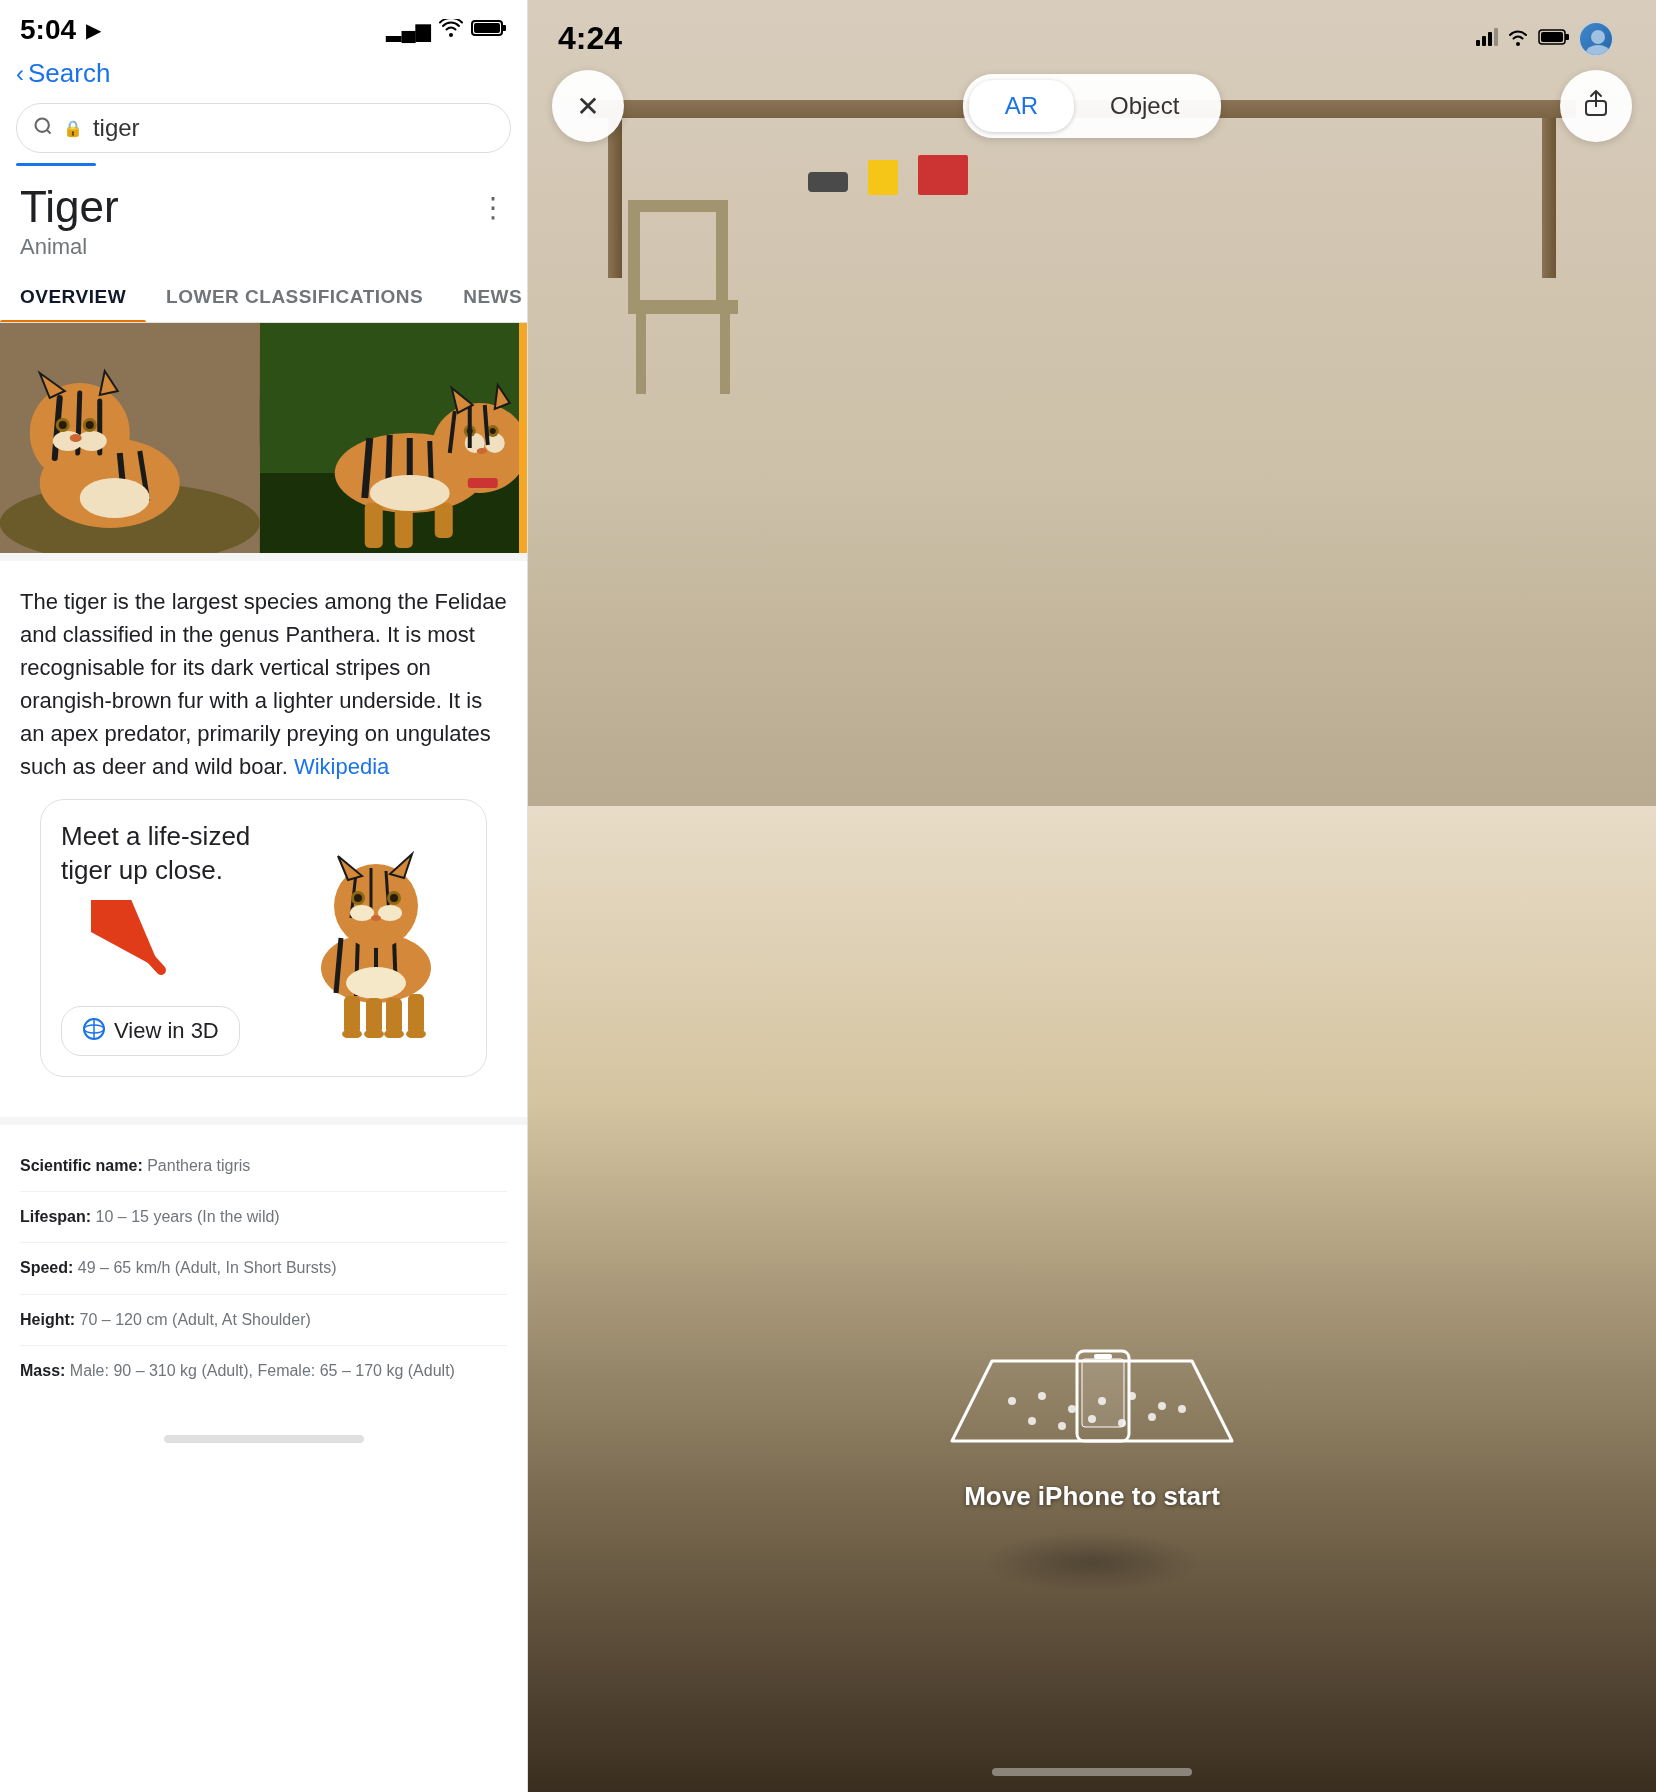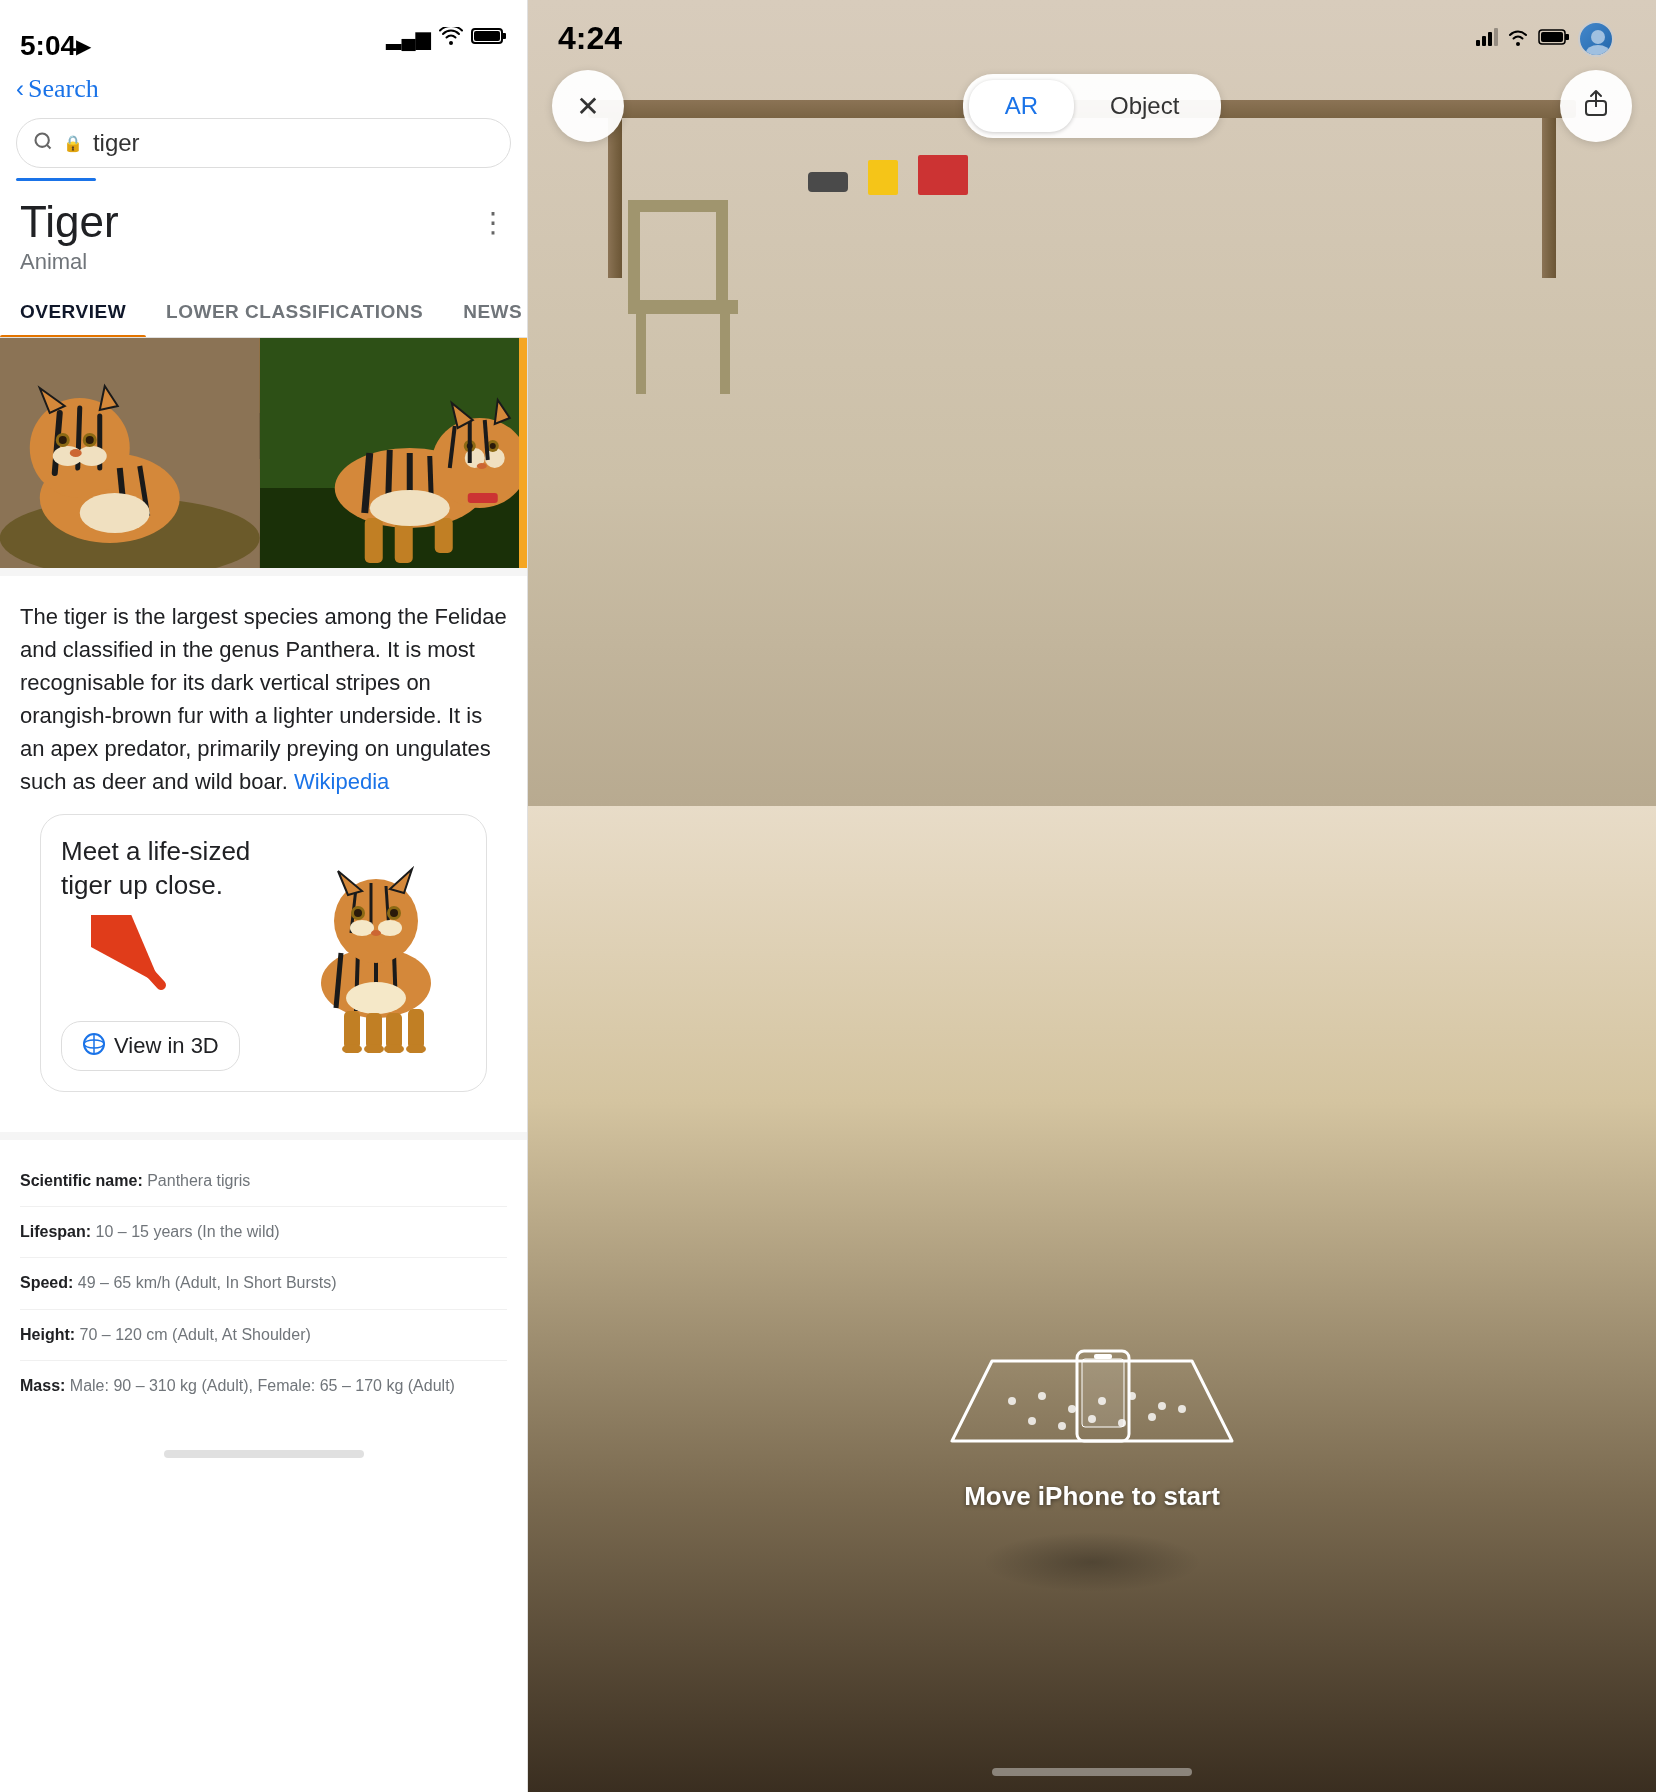--- a/index.html
+++ b/index.html
@@ -43,21 +43,21 @@
     .wifi-icon { font-size: 20px; color: #000; }
     .battery-icon { font-size: 20px; color: #000; }
 
     .back-nav {
       padding: 4px 20px 8px 16px;
       display: flex;
       align-items: center;
       gap: 4px;
     }
     .back-arrow { font-size: 24px; color: #1a73e8; }
-    .back-label { font-size: 26px; color: #1a73e8; font-family: Liberation Serif, serif; }
+    .back-label { font-size: 26px; color: #1a73e8; }
 
     .search-bar-container {
       padding: 6px 16px 10px 16px;
     }
     .search-bar {
       display: flex;
       align-items: center;
       border: 1.5px solid #ddd;
       border-radius: 30px;
       padding: 10px 16px;
@@ -504,21 +504,21 @@
       background: radial-gradient(ellipse, rgba(0,0,0,0.25) 0%, transparent 70%);
       z-index: 5;
     }
   </style>
 </head>
 <body>
 
 <div class="left-panel">
 
   <div class="status-bar-left">
-    <div style="display:flex;align-items:center;gap:0;margin-top:16px;">
+    <div style="display:flex;align-items:center;gap:10px;">
       <span class="status-time">5:04</span>
       <span style="font-size:20px;color:#000;">▶</span>
     </div>
     <div class="status-icons">
       <span class="signal-icon">▂▄▆</span>
       <span class="wifi-icon">
         <svg width="24" height="18" viewBox="0 0 24 18" fill="none">
           <path d="M12 14a2 2 0 1 1 0 4 2 2 0 0 1 0-4z" fill="#000"></path>
           <path d="M7.5 10.5C8.9 9.1 10.35 8.4 12 8.4s3.1.7 4.5 2.1" stroke="#000" stroke-width="2" fill="none" stroke-linecap="round"></path>
           <path d="M4 7c2.2-2.2 4.9-3.4 8-3.4s5.8 1.2 8 3.4" stroke="#000" stroke-width="2" fill="none" stroke-linecap="round"></path>

